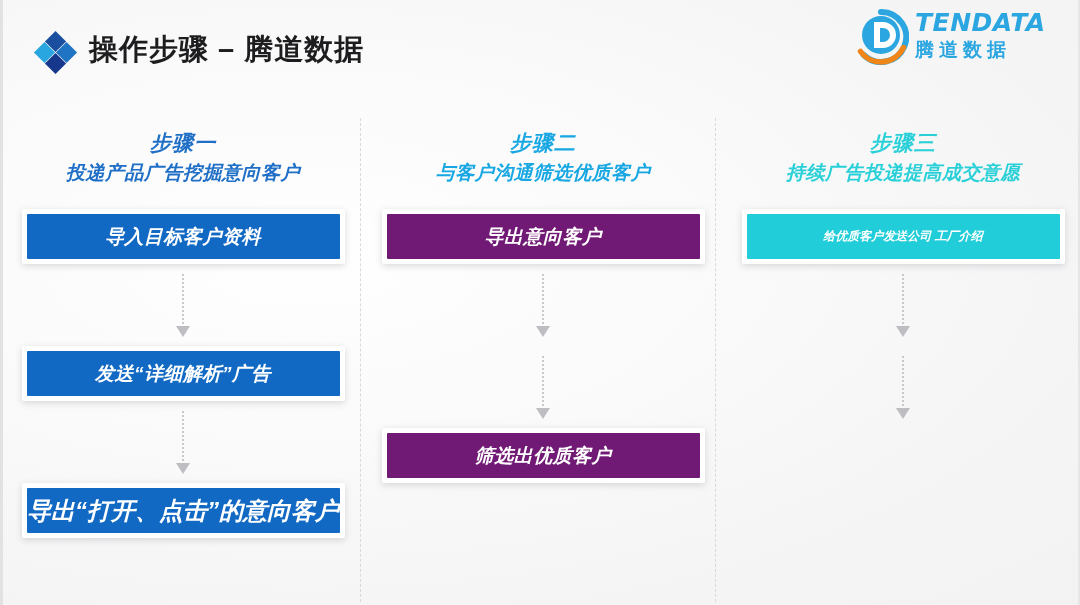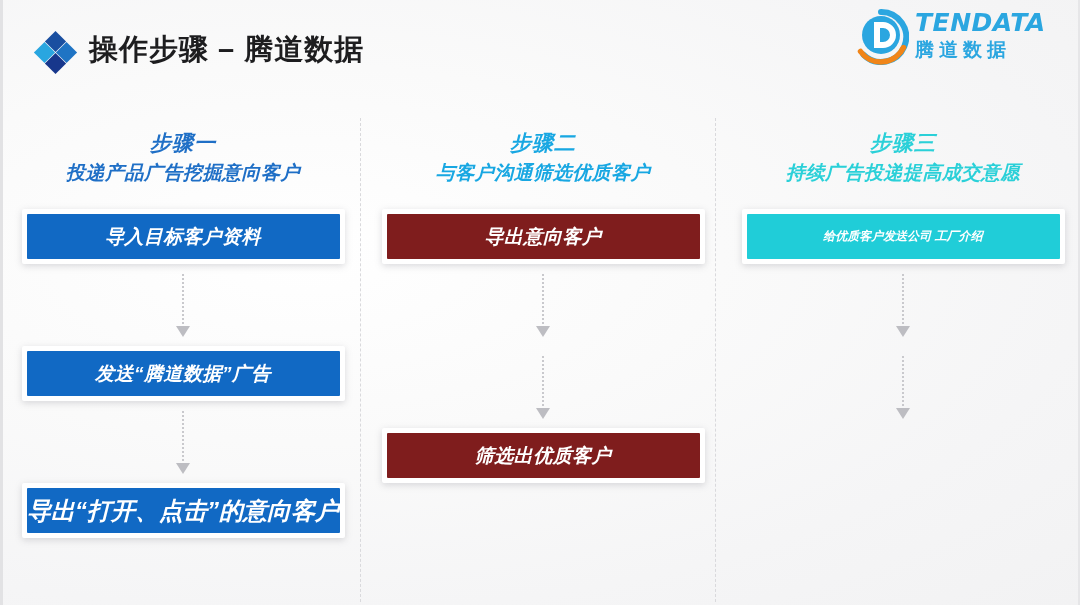--- a/index.html
+++ b/index.html
@@ -178,21 +178,21 @@
     line-height: 45px;
     text-align: center;
     color: #ffffff;
     font-size: 19px;
     font-weight: bold;
     letter-spacing: 0.5px;
     white-space: nowrap;
     border-radius: 1px;
   }
   .col1 .box { background: #1169c4; }
-  .col2 .box { background: #7f1d1d; }
+  .col2 .box { background: #701a75; }
   .col3 .box { background: #20cdd8; }
 
   .col3 .box.tight { font-size: 12px; letter-spacing: 0px; }
   .col1 .box.tight { font-size: 24px; letter-spacing: 0px; }
 
   
   .connector {
     width: 20px;
     height: 82px;
     position: relative;
@@ -254,21 +254,21 @@
       <div class="col-sub">投递产品广告挖掘意向客户</div>
       <div class="boxes">
         <div class="box-frame">
           <div class="box">导入目标客户资料</div>
         </div>
         <div class="connector">
           <div class="line"></div>
             <div class="arrow"></div>
         </div>
         <div class="box-frame">
-          <div class="box">发送“腾道数据”广告</div>
+          <div class="box">发送“详细解析”广告</div>
         </div>
         <div class="connector">
           <div class="line"></div>
             <div class="arrow"></div>
         </div>
         <div class="box-frame">
           <div class="box tight">导出“打开、点击”的意向客户</div>
         </div>
       </div>
     </div>

